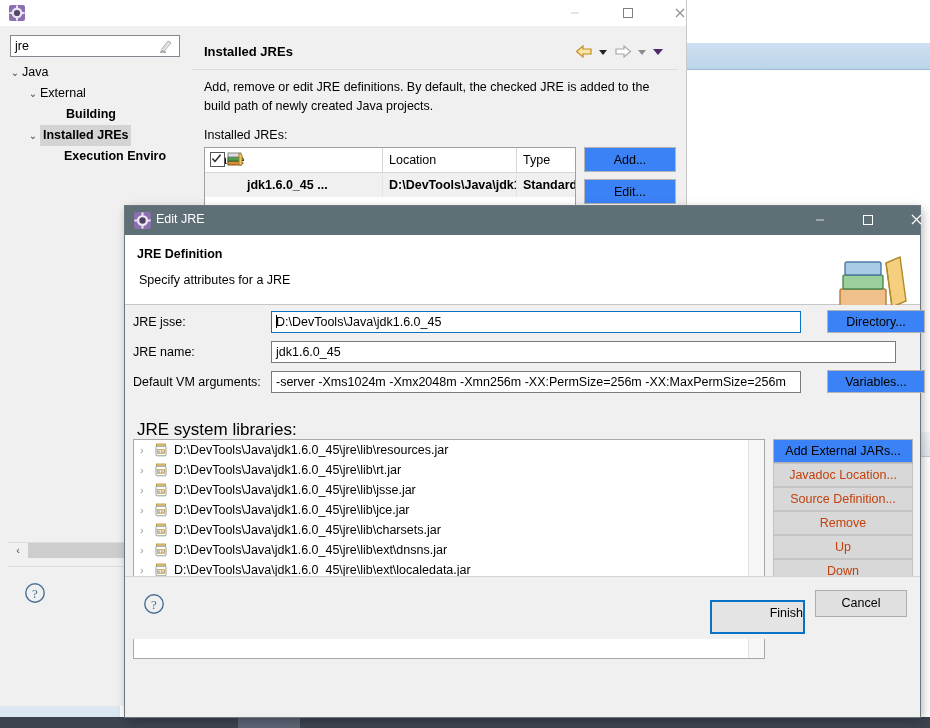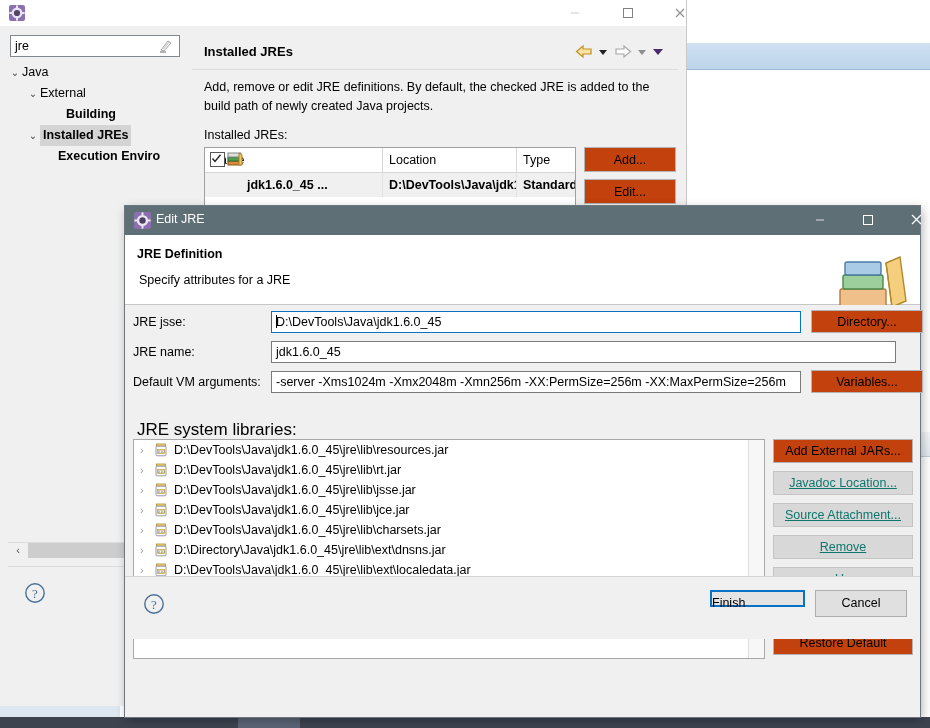--- a/index.html
+++ b/index.html
@@ -78,21 +78,21 @@
     border:1px solid #a0a0a0;box-sizing:border-box;}
   .pr-th{position:absolute;top:0;height:25px;line-height:25px;font-size:12.5px;background:#fff;
     border-right:1px solid #d6d6d6;border-bottom:1px solid #d6d6d6;padding-left:6px;box-sizing:border-box;}
   .pr-td{position:absolute;top:25px;height:24px;line-height:24px;font-size:12.5px;font-weight:bold;
     background:#f0f0f0;padding-left:6px;box-sizing:border-box;border-right:1px solid #e4e4e4;white-space:nowrap;overflow:hidden;}
   #pr-row-empty{position:absolute;left:0;top:49px;width:370px;height:16px;background:#fff;}
   #pr-chk{position:absolute;left:5px;top:4px;width:13px;height:13px;border:1px solid #555;background:#fff;}
   #pr-jreicon{position:absolute;left:22px;top:4px;width:16px;height:15px;}
   #btn-add{position:absolute;left:392px;top:113px;width:92px;height:25px;}
   #btn-edit{position:absolute;left:392px;top:145px;width:92px;height:25px;}
-  .winbtn{background:#c2410c;border:1px solid #b4b4b4;font-size:12.5px;color:#000;
+  .winbtn{background:#3b82f6;border:1px solid #b4b4b4;font-size:12.5px;color:#000;
     text-align:center;box-sizing:border-box;font-family:"Liberation Sans",sans-serif;}
 
   
   #editjre{position:absolute;left:125px;top:206px;width:795px;height:511px;background:#f0f0f0;
     box-shadow:0 0 0 1px #6b767e, 2px 3px 10px rgba(0,0,0,0.32);}
   #ej-title{position:absolute;left:0;top:0;width:795px;height:29px;background:#5f6f76;}
   #ej-icon{position:absolute;left:9px;top:6px;width:17px;height:17px;}
   #ej-title-text{position:absolute;left:31px;top:6px;font-size:12.5px;color:#ffffff;}
   #ej-min{position:absolute;left:672px;top:4px;width:46px;height:22px;}
   #ej-max{position:absolute;left:720px;top:4px;width:46px;height:22px;}
@@ -105,40 +105,40 @@
   #ej-h2{position:absolute;left:14px;top:38px;font-size:12.5px;color:#000;}
   #ej-books{position:absolute;left:705px;top:18px;width:78px;height:62px;}
 
   #ej-form{position:absolute;left:0;top:99px;width:795px;height:412px;background:#f0f0f0;}
   .ej-lbl{position:absolute;font-size:12.5px;color:#000;}
   .ej-in{position:absolute;height:22px;background:#fff;border:1px solid #7a7a7a;box-sizing:border-box;
     font-size:12.5px;line-height:20px;padding-left:4px;color:#000;white-space:nowrap;overflow:hidden;
     font-family:"Liberation Sans",sans-serif;}
   .ej-in.focus{border:1px solid #0a72c4;}
   .ej-in .caret{display:inline-block;width:1px;height:13px;background:#000;vertical-align:-2px;margin-right:-1px;}
-  .ej-sbtn{position:absolute;width:112px;height:23px;}
+  .ej-sbtn{position:absolute;width:98px;height:23px;margin-left:16px;}
 
   #ej-libs-label{position:absolute;left:12px;top:115px;font-size:17px;}
   #ej-tree{position:absolute;left:8px;top:134px;width:632px;height:220px;background:#fff;
     border:1px solid #a8a8a8;box-sizing:border-box;overflow:hidden;}
   .lib-row{position:relative;height:20px;line-height:20px;white-space:nowrap;font-size:12.5px;}
   .lib-row .arw{position:absolute;left:6px;top:0;width:12px;color:#9a9a9a;font-size:11px;}
   .lib-row .jicon{position:absolute;left:20px;top:3px;width:14px;height:14px;}
   .lib-row .ltxt{position:absolute;left:40px;top:0;}
   #ej-scroll{position:absolute;right:0;top:0;width:15px;height:218px;background:#f7f7f7;border-left:1px solid #e0e0e0;}
 
   #ej-sidebtns{position:absolute;left:648px;top:134px;width:140px;}
-  .sidebtn{width:140px;height:24px;margin-bottom:8px;}
-  .sidebtn.disabled{color:#0f766e;background:#d8d8d8;border:1px solid #c4c4c4;text-decoration:underline;}
+  .sidebtn{width:140px;height:24px;}
+  .sidebtn.disabled{color:#c2410c;background:#d8d8d8;border:1px solid #c4c4c4;}
 
   #ej-footer{position:absolute;left:0;top:370px;width:795px;height:62px;background:#f0f0f0;
     border-top:1px solid #d4d4d4;}
   #ej-help{position:absolute;left:18px;top:16px;width:22px;height:22px;}
-  #btn-finish{position:absolute;left:585px;top:13px;width:95px;height:17px;background:#e4e4e4;
-    border:2px solid #0a72c4;box-sizing:border-box;font-size:12.5px;text-align:left;line-height:23px;}
+  #btn-finish{position:absolute;left:585px;top:23px;width:95px;height:34px;background:#e4e4e4;
+    border:2px solid #0a72c4;box-sizing:border-box;font-size:12.5px;text-align:right;line-height:23px;}
   #btn-cancel{position:absolute;left:690px;top:13px;width:92px;height:27px;background:#e0e0e0;
     border:1px solid #adadad;box-sizing:border-box;font-size:12.5px;text-align:center;line-height:25px;}
 
   .ctr{display:flex;align-items:center;justify-content:center;}
 </style>
 </head>
 <body>
 
 <div id="eclipse-bg">
 
@@ -230,21 +230,21 @@
         <div class="tree-row">
           <span class="tw" style="left: 44px;"></span>
           <span class="tlbl" style="left: 58px; font-weight: bold;">Building</span>
         </div>
         <div class="tree-row sel">
           <span class="tw" style="left: 18px;">⌄</span>
           <span class="tlbl" style="left: 32px; font-weight: bold;">Installed JREs</span>
         </div>
         <div class="tree-row">
           <span class="tw" style="left: 44px;"></span>
-          <span class="tlbl" style="left: 50px; font-weight: bold;">Execution Enviro</span>
+          <span class="tlbl" style="left: 56px; font-weight: bold;">Execution Enviro</span>
         </div>
       </div>
 
     <div id="tree-scroll-h"></div>
     <div id="tree-scroll-left">‹</div>
     <div id="tree-scroll-thumb"></div>
     <div id="prefs-sep"></div>
     <svg id="prefs-help" viewBox="0 0 22 22">
       <circle cx="11" cy="11" r="9.2" fill="none" stroke="#4a6f96" stroke-width="1.4"></circle>
       <text x="11" y="16" font-size="13" font-family="Liberation Serif, serif" fill="#4a6f96" text-anchor="middle">?</text>
@@ -399,21 +399,21 @@
           <span class="ltxt">D:\DevTools\Java\jdk1.6.0_45\jre\lib\charsets.jar</span>
         </div>
         <div class="lib-row">
           <span class="arw">›</span>
           <svg class="jicon" viewBox="0 0 14 14">
             <rect x="2.5" y="1" width="9" height="2.2" fill="#f3d58a" stroke="#b08a2a" stroke-width="0.8"></rect>
             <rect x="2" y="3.2" width="10" height="9.6" rx="1" fill="#fdfdfd" stroke="#8a8f96" stroke-width="0.9"></rect>
             <rect x="3.6" y="6.4" width="7" height="4.2" fill="#fff8e0" stroke="#c49a2e" stroke-width="0.7"></rect>
             <text x="7.1" y="10" font-size="4" fill="#5a6570" text-anchor="middle" font-family="Liberation Sans, sans-serif">010</text>
           </svg>
-          <span class="ltxt">D:\Directory\Java\jdk1.6.0_45\jre\lib\ext\dnsns.jar</span>
+          <span class="ltxt">D:\DevTools\Java\jdk1.6.0_45\jre\lib\ext\dnsns.jar</span>
         </div>
         <div class="lib-row">
           <span class="arw">›</span>
           <svg class="jicon" viewBox="0 0 14 14">
             <rect x="2.5" y="1" width="9" height="2.2" fill="#f3d58a" stroke="#b08a2a" stroke-width="0.8"></rect>
             <rect x="2" y="3.2" width="10" height="9.6" rx="1" fill="#fdfdfd" stroke="#8a8f96" stroke-width="0.9"></rect>
             <rect x="3.6" y="6.4" width="7" height="4.2" fill="#fff8e0" stroke="#c49a2e" stroke-width="0.7"></rect>
             <text x="7.1" y="10" font-size="4" fill="#5a6570" text-anchor="middle" font-family="Liberation Sans, sans-serif">010</text>
           </svg>
           <span class="ltxt">D:\DevTools\Java\jdk1.6.0_45\jre\lib\ext\localedata.jar</span>
@@ -436,21 +436,21 @@
             <rect x="3.6" y="6.4" width="7" height="4.2" fill="#fff8e0" stroke="#c49a2e" stroke-width="0.7"></rect>
             <text x="7.1" y="10" font-size="4" fill="#5a6570" text-anchor="middle" font-family="Liberation Sans, sans-serif">010</text>
           </svg>
           <span class="ltxt">D:\DevTools\Java\jdk1.6.0_45\jre\lib\ext\sunmscapi.jar</span>
         </div>
         <div id="ej-scroll"></div>
     </div>
     <div id="ej-sidebtns">
         <div class="sidebtn winbtn ctr">Add External JARs...</div>
         <div class="sidebtn winbtn ctr disabled">Javadoc Location...</div>
-        <div class="sidebtn winbtn ctr disabled">Source Attachment...</div>
+        <div class="sidebtn winbtn ctr disabled">Source Definition...</div>
         <div class="sidebtn winbtn ctr disabled">Remove</div>
         <div class="sidebtn winbtn ctr disabled">Up</div>
         <div class="sidebtn winbtn ctr disabled">Down</div>
         <div class="sidebtn winbtn ctr">Restore Default</div>
       </div>
   <div class="ej-lbl" style="left: 8px; top: 10px;">JRE jsse:</div>
       <div class="ej-in focus" style="left: 146px; top: 6px; width: 530px;"><span class="caret"></span>D:\DevTools\Java\jdk1.6.0_45</div>
       <div class="ej-sbtn winbtn ctr" style="left: 686px; top: 5px;">Directory...</div>
       <div class="ej-lbl" style="left: 8px; top: 40px;">JRE name:</div>
       <div class="ej-in" style="left: 146px; top: 36px; width: 625px;">jdk1.6.0_45</div>

